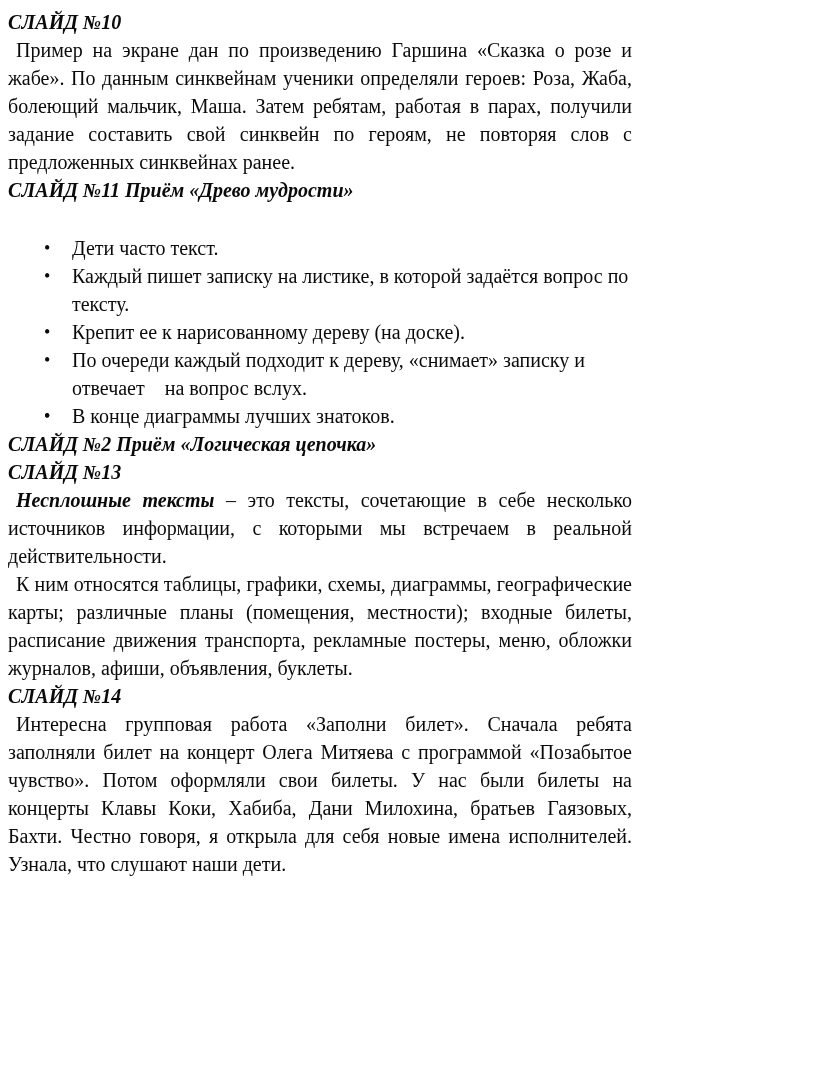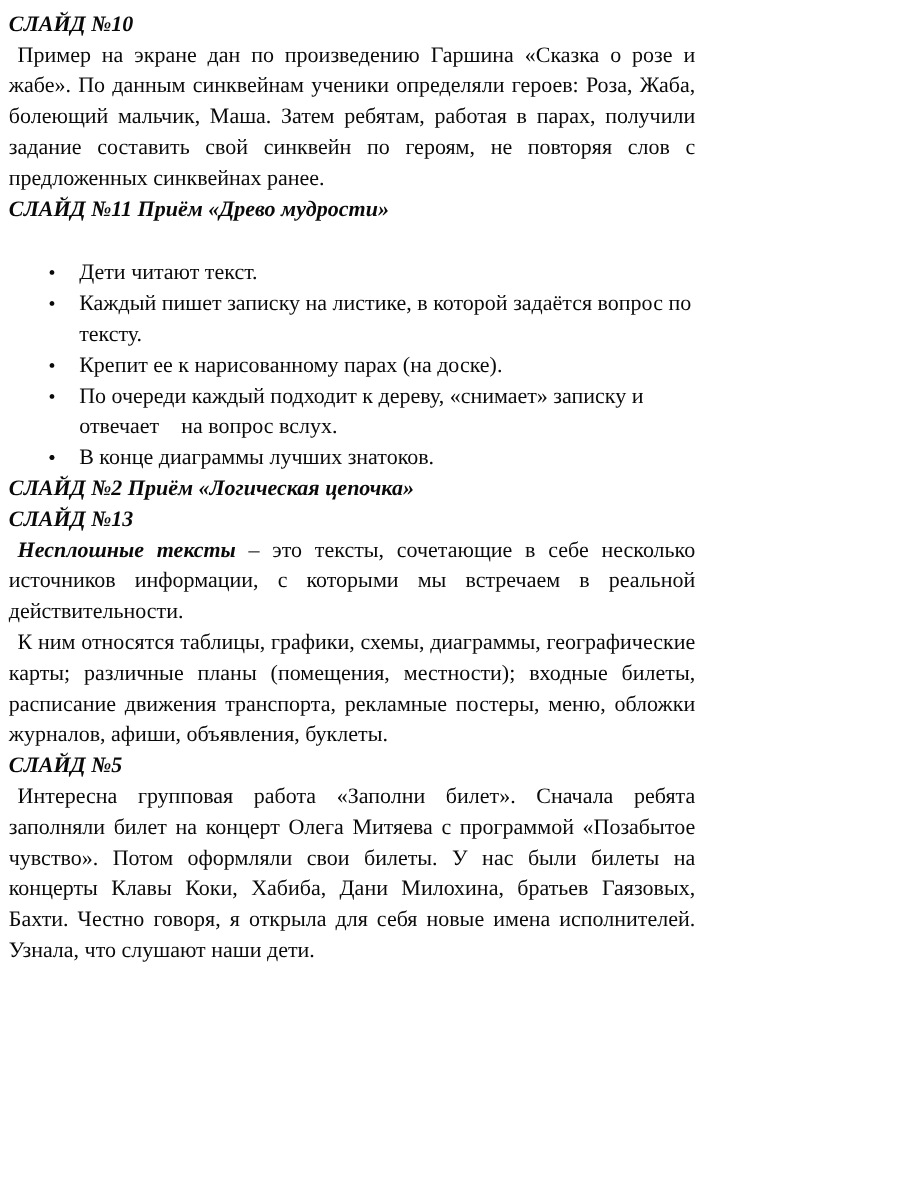--- a/index.html
+++ b/index.html
@@ -61,37 +61,37 @@
 <div class="page">
 
   <section>
     <h2 class="heading">СЛАЙД №10</h2>
     <p class="para">Пример на экране дан по произведению Гаршина «Сказка о розе и жабе». По данным синквейнам ученики определяли героев: Роза, Жаба, болеющий мальчик, Маша. Затем ребятам, работая в парах, получили  задание  составить свой синквейн по героям, не повторяя слов с предложенных синквейнах ранее.</p>
   </section>
 
   <section>
     <h2 class="heading">СЛАЙД №11 Приём «Древо мудрости»</h2>
     <ul class="bullets">
-      <li class="bullet-item"><span class="bullet-mark">•</span><span>Дети читают текст.</span></li>
+      <li class="bullet-item"><span class="bullet-mark">•</span><span>Дети часто текст.</span></li>
       <li class="bullet-item"><span class="bullet-mark">•</span><span>Каждый пишет записку на листике, в которой задаётся вопрос по    тексту.</span></li>
-      <li class="bullet-item"><span class="bullet-mark">•</span><span>Крепит ее к нарисованному парах (на доске).</span></li>
+      <li class="bullet-item"><span class="bullet-mark">•</span><span>Крепит ее к нарисованному дереву (на доске).</span></li>
       <li class="bullet-item"><span class="bullet-mark">•</span><span>По очереди каждый подходит к дереву, «снимает» записку и отвечает    на вопрос вслух.</span></li>
       <li class="bullet-item"><span class="bullet-mark">•</span></li>
       <li class="bullet-item"><span class="bullet-mark">•</span><span>В конце диаграммы лучших знатоков.</span></li>
     </ul>
   </section>
 
   <section>
     <h2 class="heading">СЛАЙД №2 Приём «Логическая цепочка»</h2>
   </section>
 
   <section>
     <h2 class="heading">СЛАЙД №13</h2>
     <p class="para"><span class="term">Несплошные тексты</span><span> – это тексты, сочетающие в себе несколько источников информации, с которыми мы встречаем в реальной действительности.</span></p>
     <p class="para">К ним относятся таблицы, графики, схемы, диаграммы, географические карты; различные планы (помещения, местности); входные билеты, расписание движения транспорта, рекламные постеры, меню, обложки журналов, афиши, объявления, буклеты.</p>
   </section>
 
   <section>
-    <h2 class="heading">СЛАЙД №5</h2>
+    <h2 class="heading">СЛАЙД №14</h2>
     <p class="para">Интересна групповая работа «Заполни билет». Сначала ребята  заполняли билет на концерт  Олега Митяева с программой «Позабытое чувство». Потом оформляли свои билеты. У нас были билеты на концерты Клавы Коки, Хабиба, Дани Милохина, братьев Гаязовых, Бахти. Честно говоря, я открыла для себя новые имена исполнителей. Узнала, что слушают наши дети.</p>
   </section>
 
 </div>
 
 </body></html>

